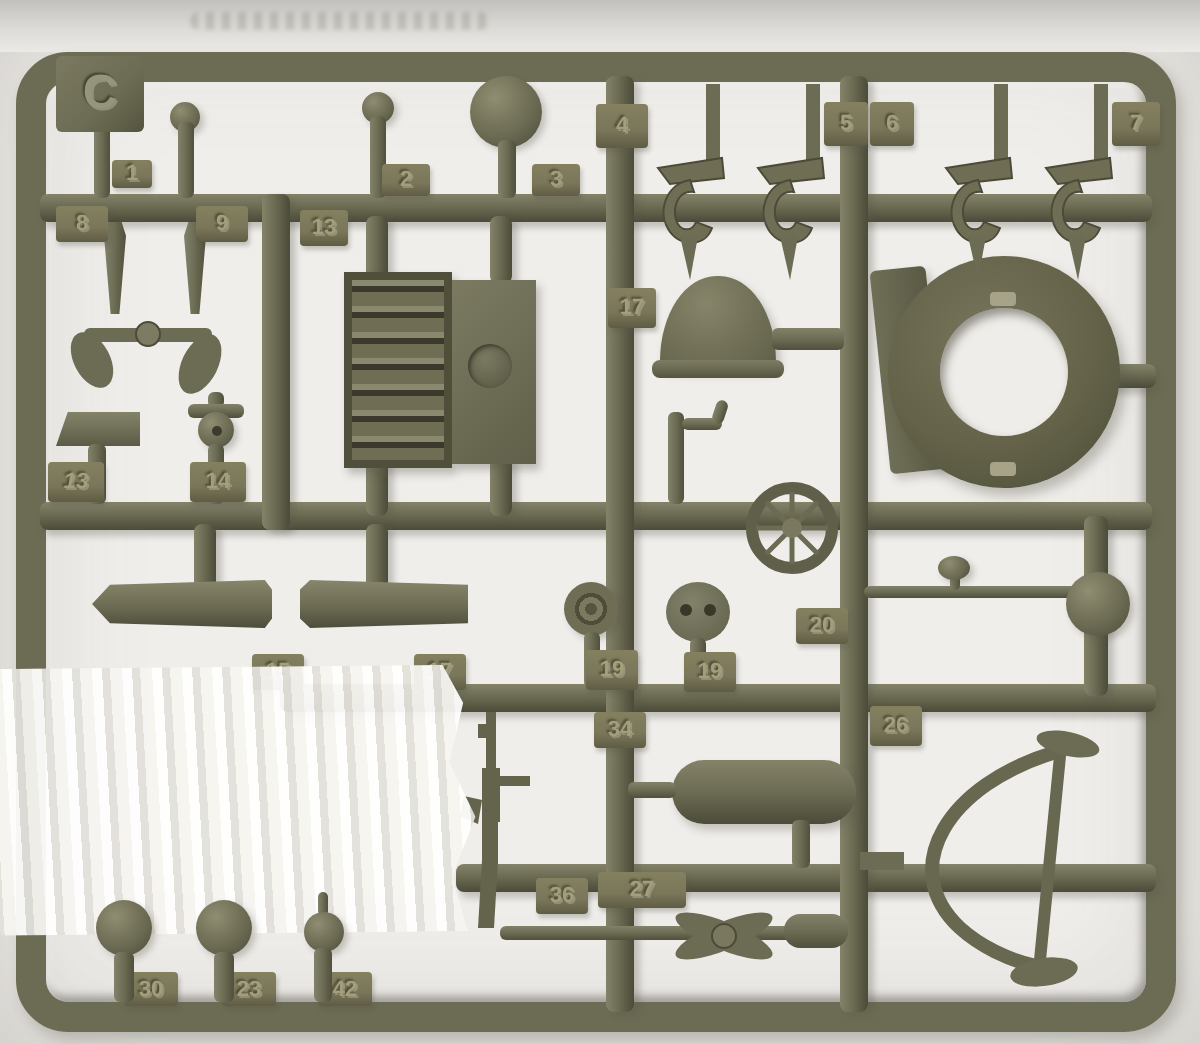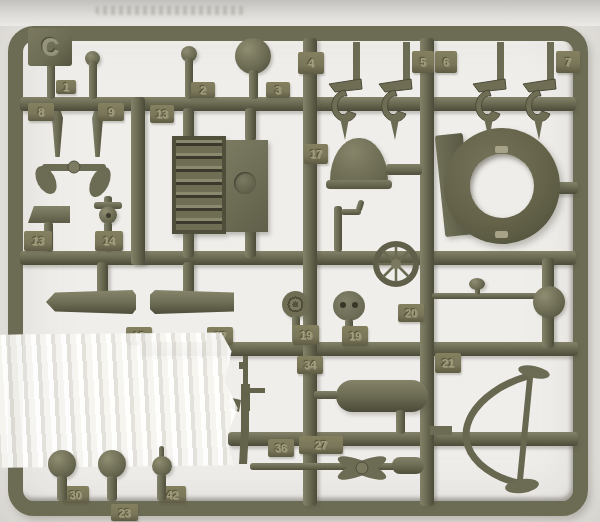--- a/index.html
+++ b/index.html
@@ -265,20 +265,20 @@
       <div class="tag" style="left: 95px; top: 231px; width: 28px; height: 20px;">14</div>
       <div class="tag" style="left: 304px; top: 144px; width: 24px; height: 20px;">17</div>
       <div class="tag" style="left: 126px; top: 327px; width: 26px; height: 18px;">15</div>
       <div class="tag" style="left: 207px; top: 327px; width: 26px; height: 18px;">17</div>
       <div class="tag" style="left: 293px; top: 325px; width: 26px; height: 20px;">19</div>
       <div class="tag" style="left: 342px; top: 326px; width: 26px; height: 20px;">19</div>
       <div class="tag" style="left: 398px; top: 304px; width: 26px; height: 18px;">20</div>
       <div class="tag" style="left: 297px; top: 356px; width: 26px; height: 18px;">34</div>
       <div class="tag" style="left: 268px; top: 439px; width: 26px; height: 18px;">36</div>
       <div class="tag" style="left: 299px; top: 436px; width: 44px; height: 18px;">27</div>
-      <div class="tag" style="left: 435px; top: 353px; width: 26px; height: 20px;">21</div>
+      <div class="tag" style="left: 435px; top: 353px; width: 26px; height: 20px;">26</div>
       <div class="tag" style="left: 62px; top: 486px; width: 27px; height: 17px;">30</div>
-      <div class="tag" style="left: 111px; top: 504px; width: 27px; height: 17px; text-align: center;">23</div>
+      <div class="tag" style="left: 111px; top: 486px; width: 27px; height: 17px; text-align: center;">23</div>
       <div class="tag" style="left: 159px; top: 486px; width: 27px; height: 17px;">42</div>
     </div>
 
   <div class="tape"></div>
 </div>
 
 </body></html>

